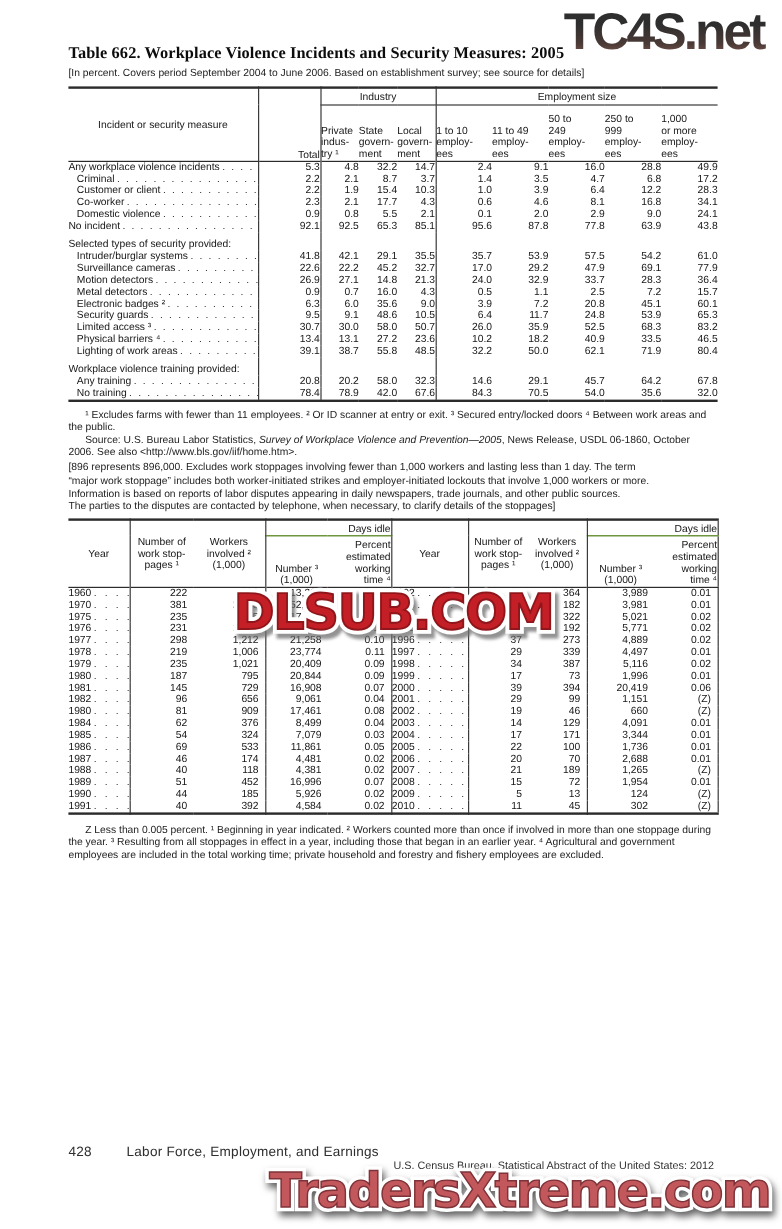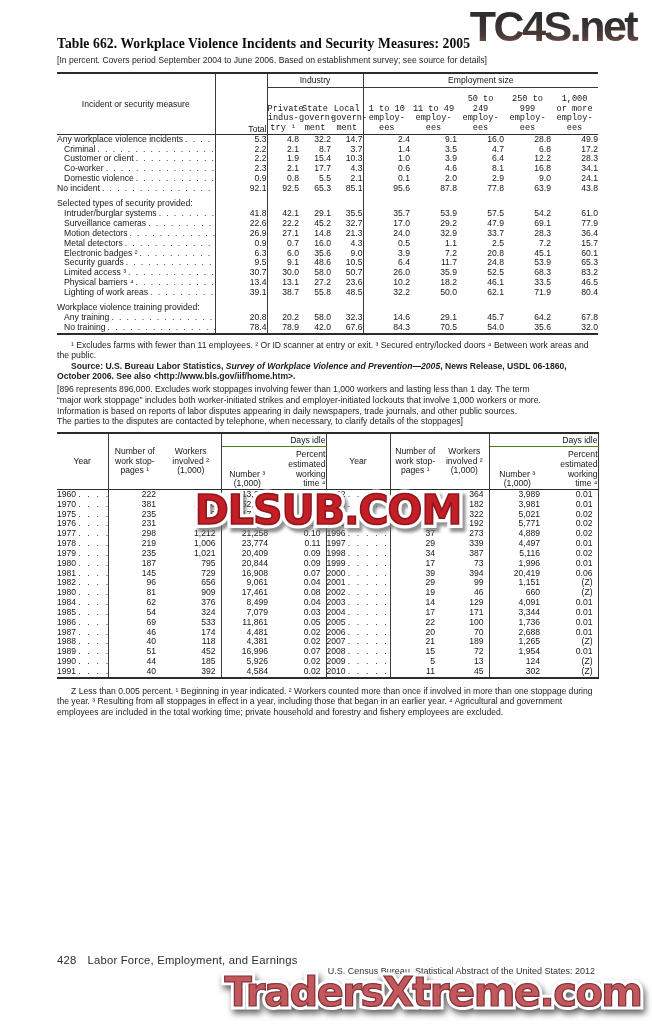--- a/index.html
+++ b/index.html
@@ -20,22 +20,22 @@
              font-size:8.6px;color:#161616;}
   table.stat th{font-weight:normal;padding:0;}
   table.stat td{padding:0;}
   .vr{border-right:1px solid #3a3a3a;}
   table.stat tbody tr:first-child td{border-top:1px solid #2b2b2b;}
 
   
   .stub-h{vertical-align:middle;text-align:center;font-size:8.6px;}
   .total-h{vertical-align:bottom;text-align:right;padding:0 5px 2px 0;}
   .span-h{text-align:center;border-bottom:1px solid #3a3a3a;padding:2px 0 1px 0;height:13px;}
-  .col-h{vertical-align:bottom;text-align:center;white-space:pre-line;line-height:9.6px;
-         padding:3px 4px 2px 0;height:46px;font-family:Liberation Mono, monospace;}
+  .col-h{vertical-align:bottom;text-align:left;white-space:pre-line;line-height:9.6px;
+         padding:3px 4px 2px 0;height:46px;}
 
   
   .t662 td{line-height:9.9px;}
   td.num{text-align:right;padding-right:4px;}
   td.stub{padding-left:0;}
   .leadwrap{display:flex;align-items:flex-end;overflow:hidden;}
   .lbl{white-space:nowrap;}
   td.stub.ind .lbl{padding-left:7px;}
   .dots{flex:1 1 auto;overflow:hidden;white-space:nowrap;color:#2a2a2a;padding-left:2px;}
   .dots::after{content:". . . . . . . . . . . . . . . . . . . . . . . . . . . . . . . . . . . . . . . . .";
@@ -50,27 +50,27 @@
   .h-num{vertical-align:bottom;text-align:center;white-space:pre-line;line-height:9.6px;
          padding-bottom:3px;height:42px;}
   .h-pct{vertical-align:bottom;text-align:right;white-space:pre-line;line-height:9.6px;
          padding:0 5px 3px 0;}
   td.yr{padding-left:3px;}
   .t663 td.num{padding-right:5px;}
   .t663 .dots::after{letter-spacing:2.2px;}
 
   
   .fnote{font-size:8.6px;line-height:10.4px;margin-top:5px;text-indent:14px;color:#1c1c1c;}
-  .src{font-size:8.6px;line-height:10.4px;margin-top:0;text-indent:14px;color:#1c1c1c;font-weight:bold;}
+  .src{font-size:8.6px;line-height:10.4px;margin-top:0;text-indent:14px;color:#1c1c1c;}
   .src .it{font-style:italic;}
 
   
   .footer-left{position:absolute;left:57px;top:954px;font-size:11.3px;color:#2e2e2e;
                letter-spacing:.2px;z-index:1;}
-  .footer-left .pgnum{margin-right:11px;}
+  .footer-left .pgnum{margin-right:29px;}
   .census{position:absolute;right:57px;top:966px;font-size:9px;color:#333;z-index:1;}
 
   
   .wm{position:absolute;pointer-events:none;}
   .wm-top{top:0;right:-4px;z-index:0;}
   .wm-mid{left:178px;top:479px;z-index:5;}
   .wm-bot{left:212px;top:964px;z-index:5;}
 </style>
 </head>
 <body>
@@ -389,21 +389,21 @@
                 <span class="lbl">Physical barriers ⁴</span>
                 <span class="dots"></span>
               </div>
             </td>
             <td class="num vr">13.4</td>
             <td class="num">13.1</td>
             <td class="num">27.2</td>
             <td class="num vr">23.6</td>
             <td class="num">10.2</td>
             <td class="num">18.2</td>
-            <td class="num">46.1</td>
+            <td class="num">40.9</td>
             <td class="num">33.5</td>
             <td class="num">46.5</td>
           </tr>
           <tr>
             <td class="stub vr ind">
               <div class="leadwrap">
                 <span class="lbl">Lighting of work areas</span>
                 <span class="dots"></span>
               </div>
             </td>

